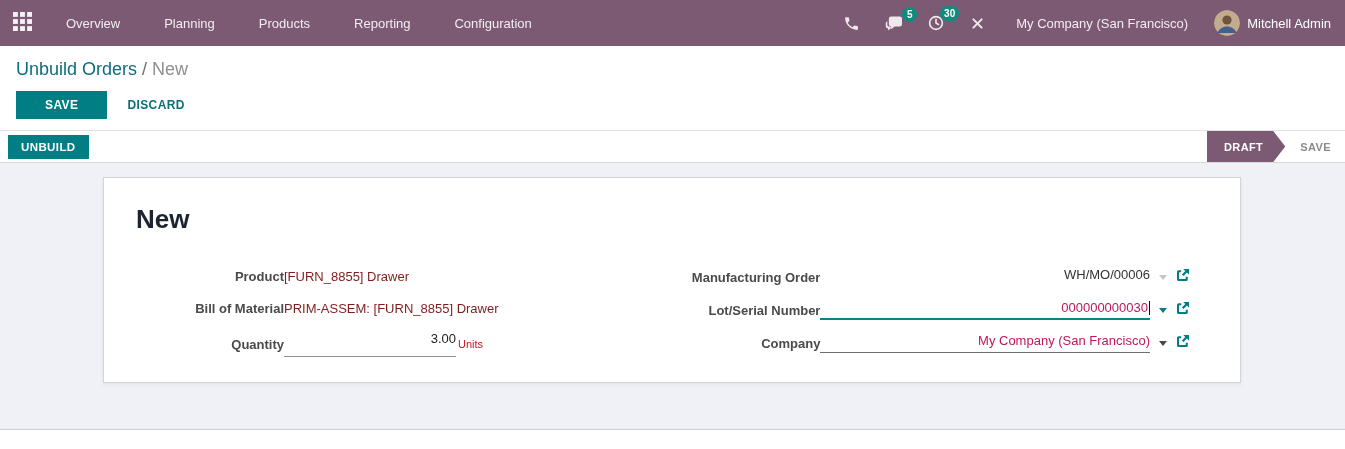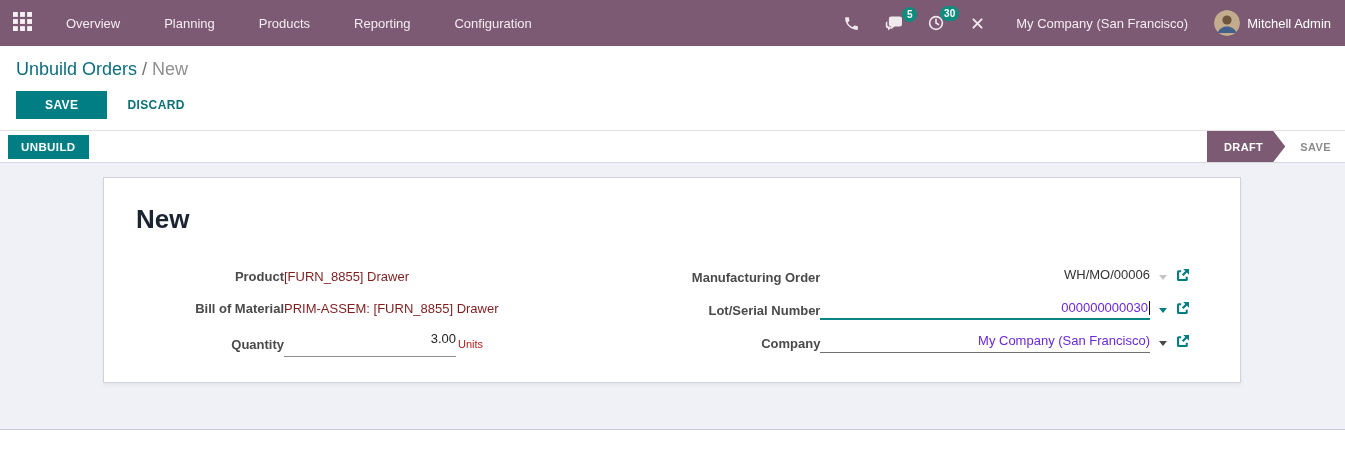--- a/index.html
+++ b/index.html
@@ -56,21 +56,21 @@
   .sheet-title { font-size:26px; font-weight:600; color:#1b2430; margin-bottom:32px; }
   .form-grid { display:grid; grid-template-columns:1fr 1.06fr; column-gap:54px;text-align:right; }
   .field-row { display:flex; align-items:center; margin-bottom:13px; min-height:19px; }
   .field-label { width:148px; flex-shrink:0; font-size:13px; font-weight:700; color:#4a4a4a; }
   .field-label.right { width:145px; }
   .link-value { font-size:13px; color:#7f1d1d; cursor:pointer; }
   .qty-input { width:172px; border-bottom:1px solid #8f8f8f; font-size:13px; color:#222;
     padding-bottom:10px; cursor:text; }
   .uom { font-size:11px; color:#b91c1c; margin-left:2px; }
   .value-cell { flex:1; display:flex; align-items:center; gap:9px; }
-  .field-line { flex:1; font-size:13px; color:#6d28d9; padding-bottom:3px; line-height:16px; cursor:text; }
+  .field-line { flex:1; font-size:13px; color:#be185d; padding-bottom:3px; line-height:16px; cursor:text; }
   .line-none  { border-bottom:1px solid transparent; color:#333; }
   .line-focus { border-bottom:2px solid #0b8488; padding-bottom:2px; }
   .line-plain { border-bottom:1px solid #707070; }
   .text-cursor { display:inline-block; width:1px; height:14px; background:#111;
     vertical-align:text-bottom; margin-left:1px; }
   .caret { width:0; height:0; border-left:4px solid transparent; border-right:4px solid transparent;
     border-top:5px solid #474747; cursor:pointer; flex-shrink:0; }
   .caret.muted { border-top-color:#c6c6c6; }
   .caret.teal  { border-top-color:#017e84; }
   .ext-btn { cursor:pointer; display:flex; align-items:center; flex-shrink:0; }

